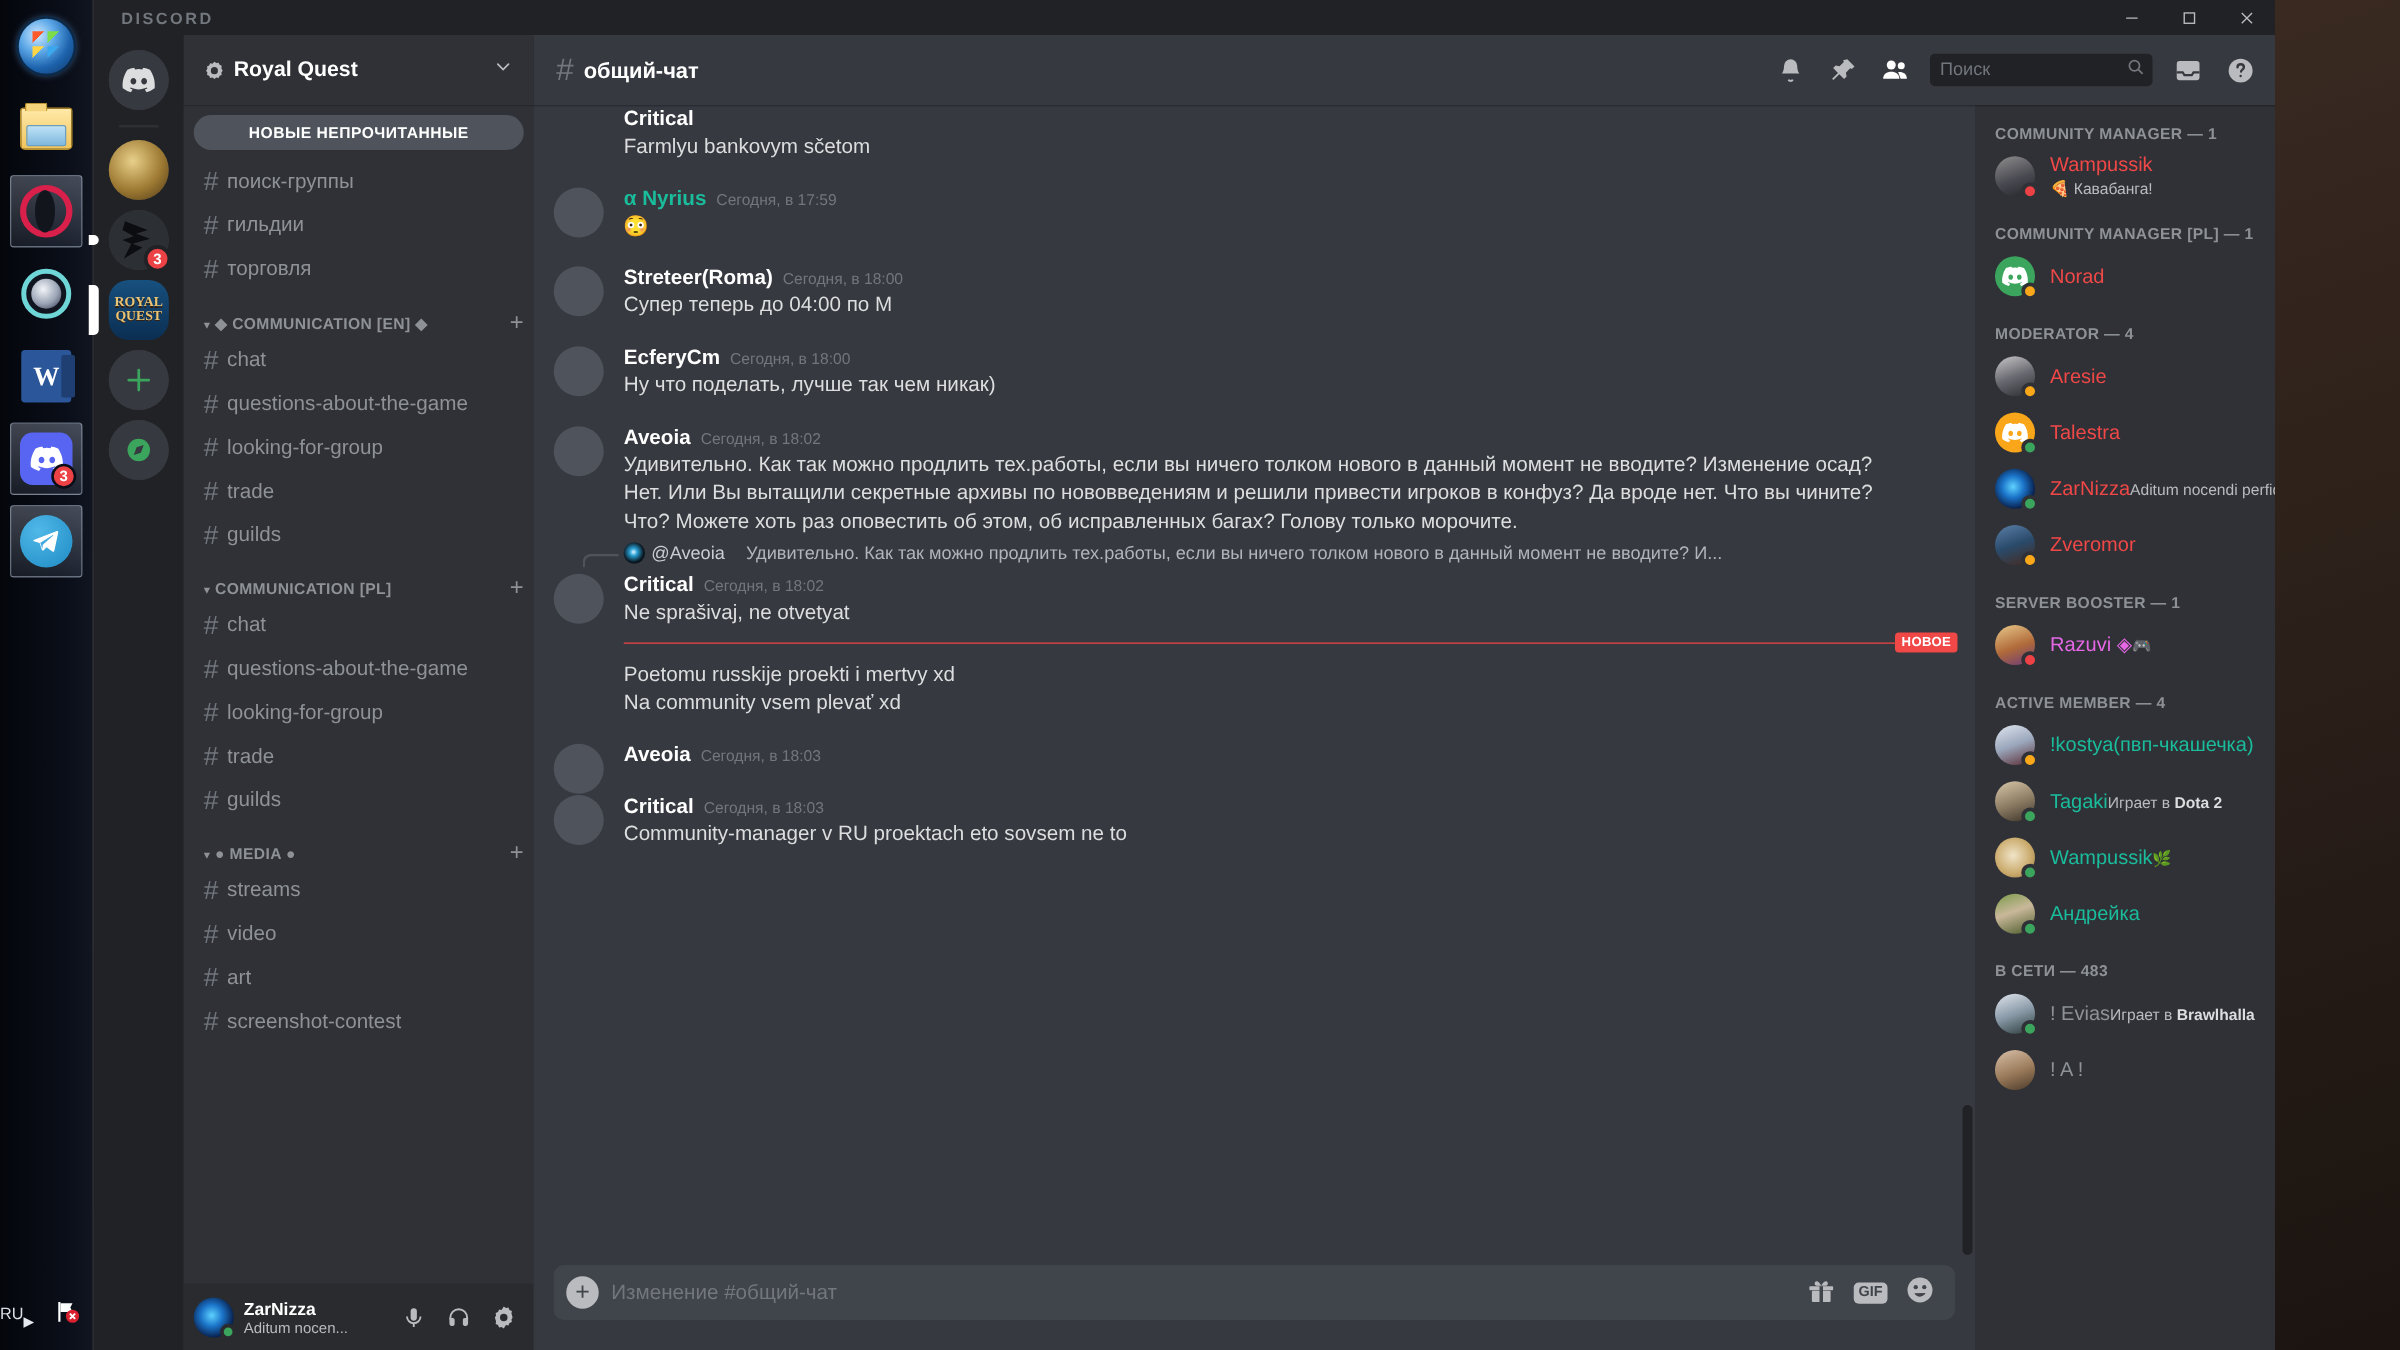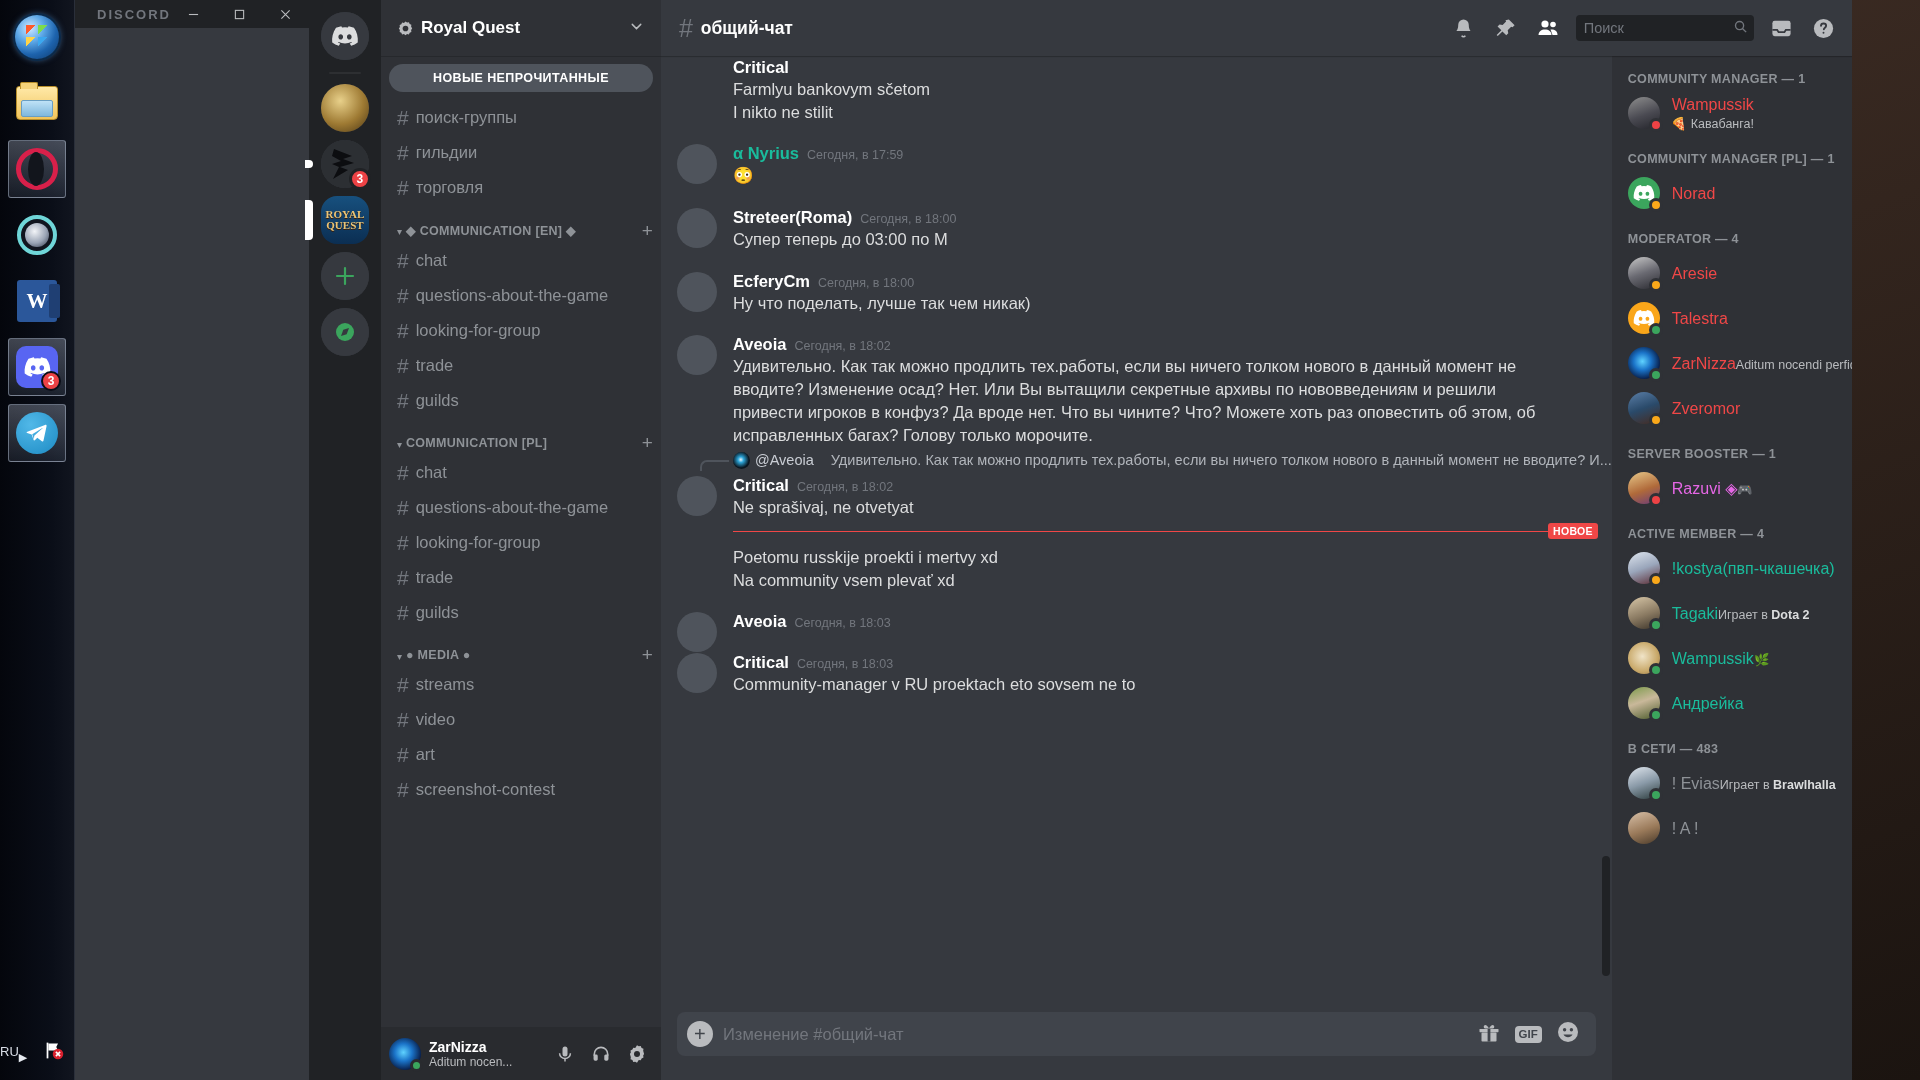--- a/index.html
+++ b/index.html
@@ -49,21 +49,21 @@
     font-size:12px;font-weight:bold;display:flex;align-items:center;justify-content:center;border:2px solid #0a0e18;padding:0 4px;}
   #tray { margin-top:auto; width:100%; display:flex; flex-direction:row; align-items:center; padding-bottom:6px; }
   #tray .lang{color:#d8dde6;font-size:13px;margin-bottom:12px;}
   #tray .arrow{color:#e6eaf0;font-size:11px;margin-bottom:10px;align-self:flex-end;margin-right:17px;}
   .tray-row{display:flex;gap:10px;align-items:center;justify-content:center;margin-bottom:9px;}
   #tray .clock{color:#eef1f6;font-size:14px;line-height:19px;text-align:center;}
   #tray .date{color:#eef1f6;font-size:13.5px;line-height:19px;text-align:center;}
   #tray .showdesk{width:100%;height:14px;margin-top:5px;background:linear-gradient(180deg,#2c313c,#0e1117);border-top:1px solid #3a4150;}
 
   
-  #discord { position:absolute; left:75px; top:0; width:1526px; height:1080px; background:#36393f; z-index:60; display:flex; flex-direction:row; }
+  #discord { position:absolute; left:75px; top:0; width:1745px; height:1080px; background:#36393f; z-index:60; display:flex; flex-direction:column; }
   #titlebar { height:28px; background:#202225; display:flex; align-items:center; flex-shrink:0; }
   #titlebar .logo { color:#72767d; font-size:13px; font-weight:bold; letter-spacing:2px; margin-left:22px; }
   #winctl { margin-left:auto; display:flex; }
   #winctl div { width:46px;height:28px;display:flex;align-items:center;justify-content:center;color:#b9bbbe; }
   #body { flex:1; display:flex; min-height:0; }
 
   
   #rail { width:72px; background:#202225; display:flex; flex-direction:column; align-items:center; padding-top:12px; flex-shrink:0; }
   .guild { width:48px;height:48px;border-radius:50%;margin-bottom:8px;position:relative;display:flex;align-items:center;justify-content:center;
     background:#36393f;overflow:visible;flex-shrink:0;}
@@ -519,37 +519,36 @@
       <div id="chan-body">
         <div id="msgwrap">
           <div id="messages">
             <div id="msg-list">
                 <div class="msg">
                   <div class="hd">
                     <span class="un" style="color:#fff">Critical</span>
                     <span class="ts"></span>
                   </div>
                   <div class="tx">Farmlyu bankovym sčetom</div>
-                  <div class="tx">I nikto ne stilit</div>
                 </div>
                 <div class="msg grp">
                   <div class="av av-nyr"></div>
                   <div class="hd">
                     <span class="un" style="color:#1abc9c">α Nyrius</span>
                     <span class="ts">Сегодня, в 17:59</span>
                   </div>
                   <div class="tx big-emoji">😳</div>
                 </div>
                 <div class="msg grp">
                   <div class="av av-str"></div>
                   <div class="hd">
                     <span class="un" style="color:#ffffff">Streteer(Roma)</span>
                     <span class="ts">Сегодня, в 18:00</span>
                   </div>
-                  <div class="tx">Супер теперь до 03:00 по М</div>
+                  <div class="tx">Супер теперь до 04:00 по М</div>
                 </div>
                 <div class="msg grp">
                   <div class="av av-ecf"></div>
                   <div class="hd">
                     <span class="un" style="color:#ffffff">EcferyCm</span>
                     <span class="ts">Сегодня, в 18:00</span>
                   </div>
                   <div class="tx">Ну что поделать, лучше так чем никак)</div>
                 </div>
                 <div class="msg grp">

